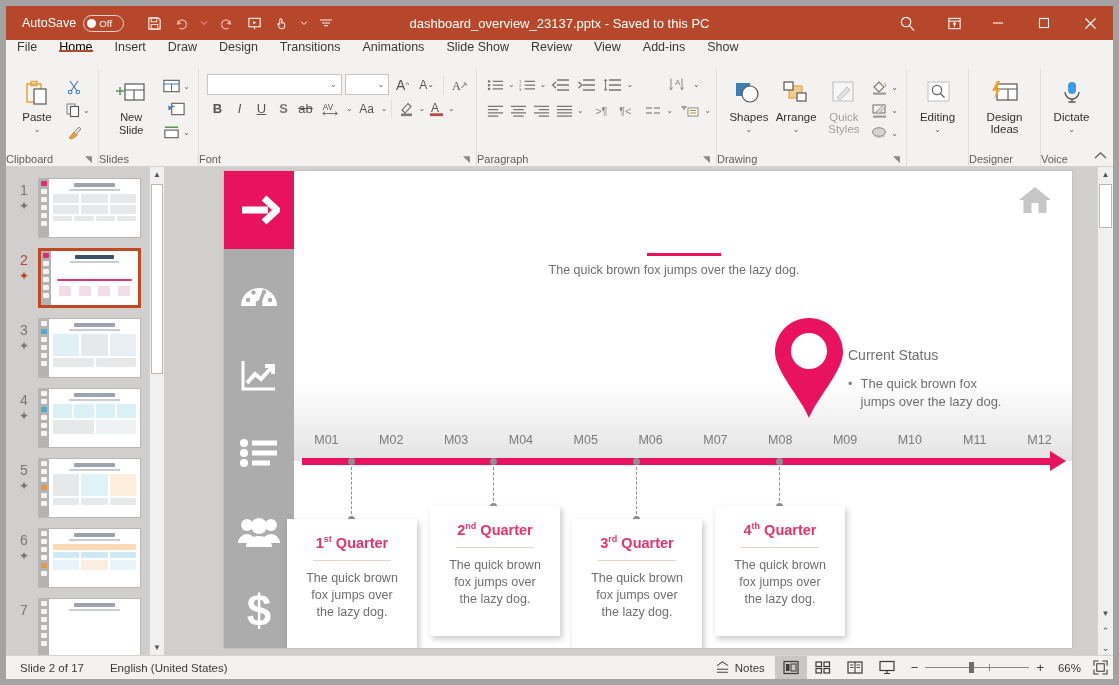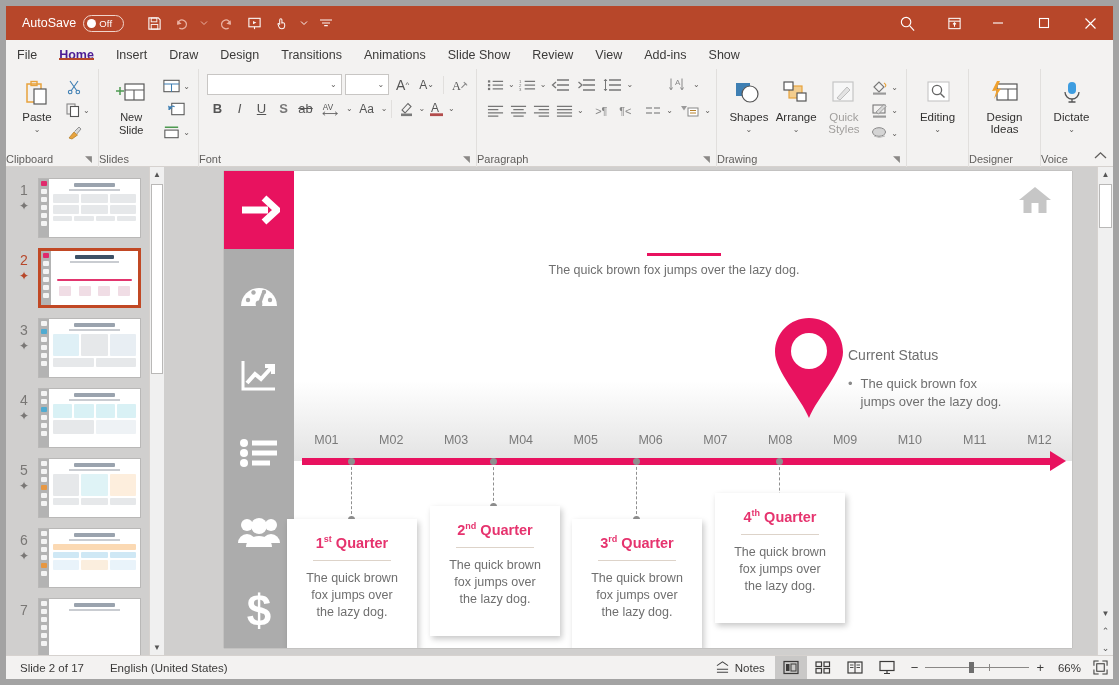--- a/index.html
+++ b/index.html
@@ -59,28 +59,28 @@
   }
   .avatar::before {
     content:""; position:absolute; left:50%; bottom:-4px; transform:translateX(-50%);
     width: 20px; height: 12px; border-radius: 50% 50% 0 0; background:#8fa5c0;
   }
   .tb-ribbondisp { width: 42px; display:flex; align-items:center; justify-content:center;}
   .wbtn { width: 46px; height: 34px; display: flex; align-items: center; justify-content: center; }
 
   
   .tabbar {
-    height: 29px; background: #f3f2f1; display: flex; align-items: center; flex: none;
+    height: 29px; background: #f3f2f1; display: flex; align-items: flex-start; flex: none;
     font-size: 12.5px; color: #444; position: relative;
   }
   .tab {
     padding: 0 11px; display: flex; align-items: center; color: #3b3a39;
     position: relative; white-space: nowrap;
   }
-  .tab.active { color: #4c1d95; font-weight: bold; }
+  .tab.active { color: #000000; font-weight: normal; }
   .tab.active::after {
     content: ""; position: absolute; left: 11px; right: 11px; bottom: 2px;
     height: 2px; background: #b7472a;
   }
   .tabbar-right { margin-left: auto; display: flex; align-items: center; gap: 6px; padding-right: 10px; }
   .pillbtn {
     border: 1px solid #d6d2cf; background: #fff; color: #b7472a;
     font-size: 12px; height: 21px; border-radius: 2px; padding: 0 8px;
     display: flex; align-items: center; gap: 5px; font-weight: bold;
   }
@@ -342,20 +342,24 @@
       <span class="tb-btn small">
         <svg width="8" height="8" viewBox="0 0 8 8">
             <path d="M1 2.5 L4 5.5 L7 2.5" fill="none" stroke="#fff" stroke-width="1"></path>
           </svg>
       </span>
       <span class="tb-btn">
         <svg width="14" height="12" viewBox="0 0 14 12">
             <path d="M1 3h12M3 6h8M5.2 8.6h3.6" stroke="#fff" stroke-width="1.1" fill="none"></path>
           </svg>
       </span>
+    </div>
+    <div class="tb-title">
+      <span class="fname">dashboard_overview_23137.pptx</span>
+      <span>-  Saved to this PC</span>
     </div>
     <div class="tb-right">
       <span class="tb-search">
         <svg width="17" height="17" viewBox="0 0 18 18">
             <circle cx="7.5" cy="7.5" r="5" fill="none" stroke="#fff" stroke-width="1.2"></circle>
             <path d="M11.2 11.2 L16 16.5" stroke="#fff" stroke-width="1.2"></path>
           </svg>
       </span>
       <span class="tb-ribbondisp">
         <svg width="15" height="15" viewBox="0 0 16 16">
@@ -1157,21 +1161,21 @@
           <div class="qrule"></div>
           <div class="qbody">The quick brown fox jumps over the lazy dog.</div>
         </div>
 
         <div class="qcard" style="left:348px; top:348px;">
           <div class="qtitle"><span>3</span><sup>rd</sup> <span>Quarter</span></div>
           <div class="qrule"></div>
           <div class="qbody">The quick brown fox jumps over the lazy dog.</div>
         </div>
 
-        <div class="qcard" style="left:491px; top:322px;">
+        <div class="qcard" style="left:491px; top:335px;">
           <div class="qtitle"><span>4</span><sup>th</sup> <span>Quarter</span></div>
           <div class="qrule"></div>
           <div class="qbody">The quick brown fox jumps over the lazy dog.</div>
         </div>
 
       </div>
 
       <div class="canvas-scroll-right">
         <div class="scroll-btn">▲</div>
         <div class="scroll-thumb" style="top:17px; height:44px;"></div>

